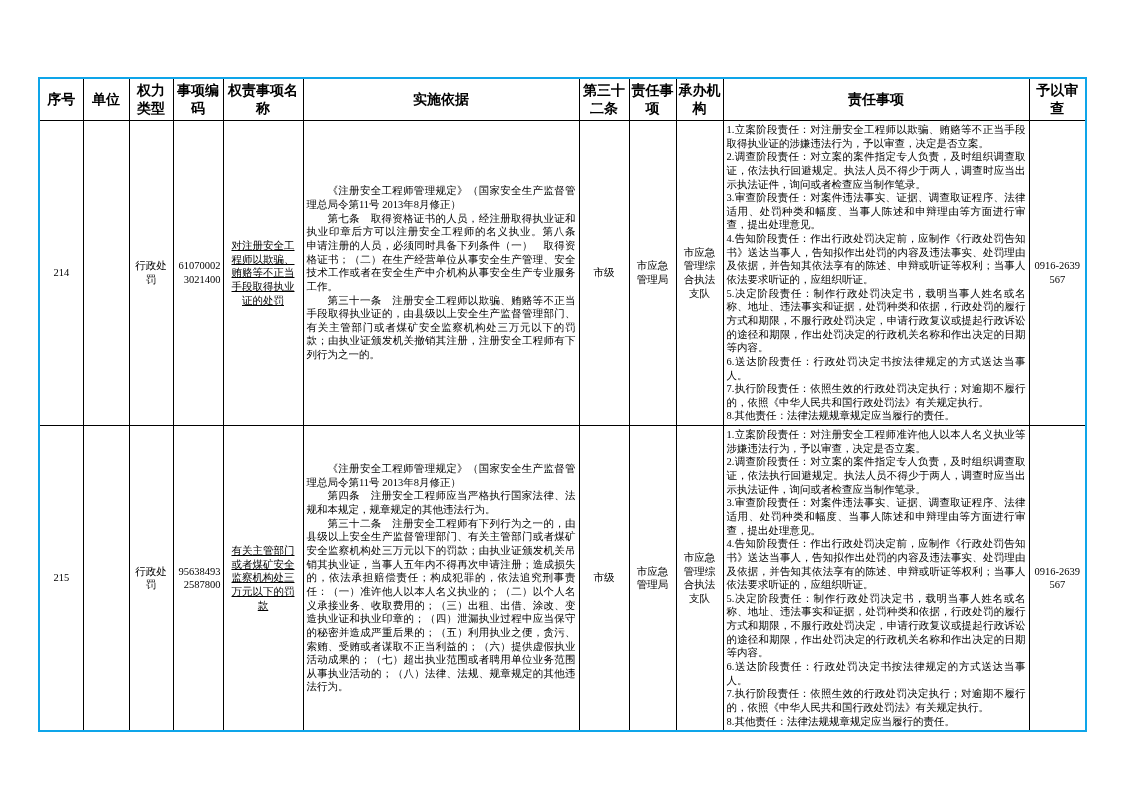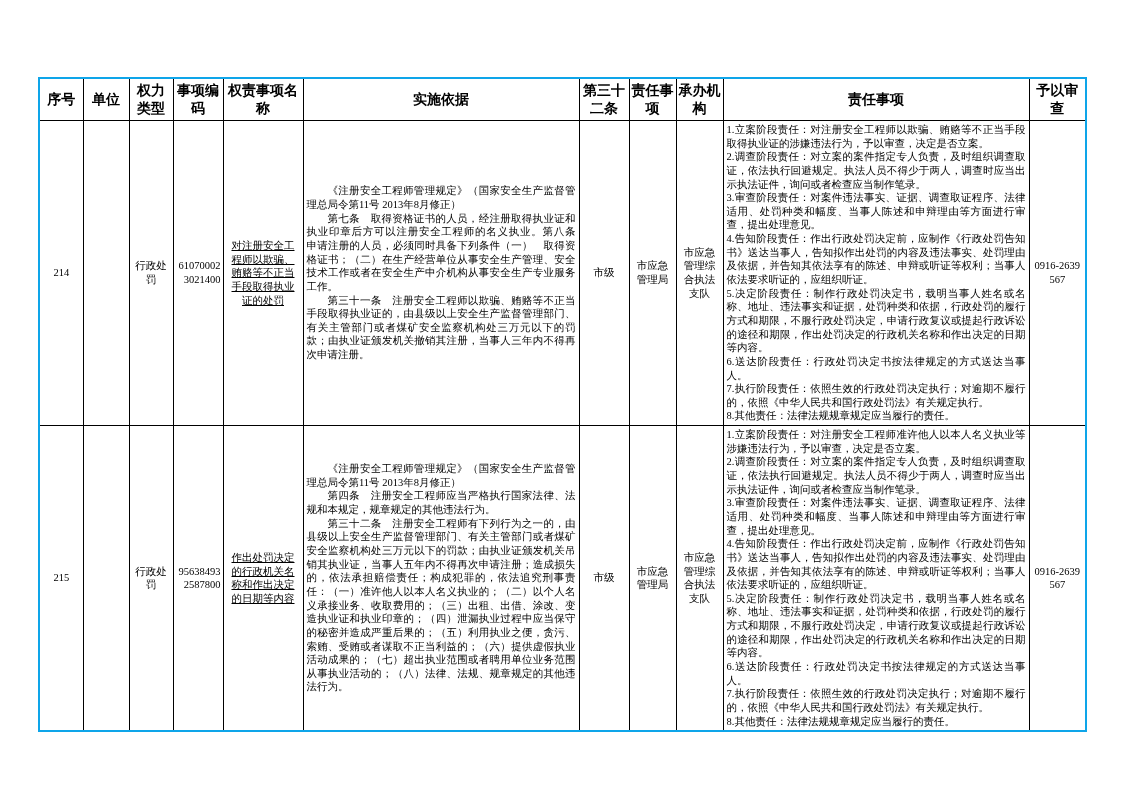--- a/index.html
+++ b/index.html
@@ -101,21 +101,21 @@
     <tbody>
       <tr class="r1">
         <td class="c">214</td>
         <td class="c"></td>
         <td class="c">行政处罚</td>
         <td class="code">610700023021400</td>
         <td class="name">对注册安全工程师以欺骗、贿赂等不正当手段取得执业证的处罚</td>
         <td class="basis">
           <p class="title">《注册安全工程师管理规定》（国家安全生产监督管理总局令第11号 2013年8月修正）</p>
           <p>第七条　取得资格证书的人员，经注册取得执业证和执业印章后方可以注册安全工程师的名义执业。第八条　申请注册的人员，必须同时具备下列条件（一）　取得资格证书；（二）在生产经营单位从事安全生产管理、安全技术工作或者在安全生产中介机构从事安全生产专业服务工作。</p>
-          <p>第三十一条　注册安全工程师以欺骗、贿赂等不正当手段取得执业证的，由县级以上安全生产监督管理部门、有关主管部门或者煤矿安全监察机构处三万元以下的罚款；由执业证颁发机关撤销其注册，当事人三年内不得再次申请注册。</p>
+          <p>第三十一条　注册安全工程师以欺骗、贿赂等不正当手段取得执业证的，由县级以上安全生产监督管理部门、有关主管部门或者煤矿安全监察机构处三万元以下的罚款；由执业证颁发机关撤销其注册，注册安全工程师有下列行为之一的。</p>
         </td>
         <td class="c">市级</td>
         <td class="c">市应急管理局</td>
         <td class="c">市应急管理综合执法支队</td>
         <td class="duties">
           <p>1.立案阶段责任：对注册安全工程师以欺骗、贿赂等不正当手段取得执业证的涉嫌违法行为，予以审查，决定是否立案。</p>
           <p>2.调查阶段责任：对立案的案件指定专人负责，及时组织调查取证，依法执行回避规定。执法人员不得少于两人，调查时应当出示执法证件，询问或者检查应当制作笔录。</p>
           <p>3.审查阶段责任：对案件违法事实、证据、调查取证程序、法律适用、处罚种类和幅度、当事人陈述和申辩理由等方面进行审查，提出处理意见。</p>
           <p>4.告知阶段责任：作出行政处罚决定前，应制作《行政处罚告知书》送达当事人，告知拟作出处罚的内容及违法事实、处罚理由及依据，并告知其依法享有的陈述、申辩或听证等权利；当事人依法要求听证的，应组织听证。</p>
           <p>5.决定阶段责任：制作行政处罚决定书，载明当事人姓名或名称、地址、违法事实和证据，处罚种类和依据，行政处罚的履行方式和期限，不服行政处罚决定，申请行政复议或提起行政诉讼的途径和期限，作出处罚决定的行政机关名称和作出决定的日期等内容。</p>
@@ -123,21 +123,21 @@
           <p>7.执行阶段责任：依照生效的行政处罚决定执行；对逾期不履行的，依照《中华人民共和国行政处罚法》有关规定执行。</p>
           <p>8.其他责任：法律法规规章规定应当履行的责任。</p>
         </td>
         <td class="phone">0916-2639567</td>
       </tr>
       <tr class="r2">
         <td class="c">215</td>
         <td class="c"></td>
         <td class="c">行政处罚</td>
         <td class="code">956384932587800</td>
-        <td class="name">作出处罚决定的行政机关名称和作出决定的日期等内容</td>
+        <td class="name">有关主管部门或者煤矿安全监察机构处三万元以下的罚款</td>
         <td class="basis">
           <p class="title">《注册安全工程师管理规定》（国家安全生产监督管理总局令第11号 2013年8月修正）</p>
           <p>第四条　注册安全工程师应当严格执行国家法律、法规和本规定，规章规定的其他违法行为。</p>
           <p>第三十二条　注册安全工程师有下列行为之一的，由县级以上安全生产监督管理部门、有关主管部门或者煤矿安全监察机构处三万元以下的罚款；由执业证颁发机关吊销其执业证，当事人五年内不得再次申请注册；造成损失的，依法承担赔偿责任；构成犯罪的，依法追究刑事责任：（一）准许他人以本人名义执业的；（二）以个人名义承接业务、收取费用的；（三）出租、出借、涂改、变造执业证和执业印章的；（四）泄漏执业过程中应当保守的秘密并造成严重后果的；（五）利用执业之便，贪污、索贿、受贿或者谋取不正当利益的；（六）提供虚假执业活动成果的；（七）超出执业范围或者聘用单位业务范围从事执业活动的；（八）法律、法规、规章规定的其他违法行为。</p>
         </td>
         <td class="c">市级</td>
         <td class="c">市应急管理局</td>
         <td class="c">市应急管理综合执法支队</td>
         <td class="duties">
           <p>1.立案阶段责任：对注册安全工程师准许他人以本人名义执业等涉嫌违法行为，予以审查，决定是否立案。</p>

